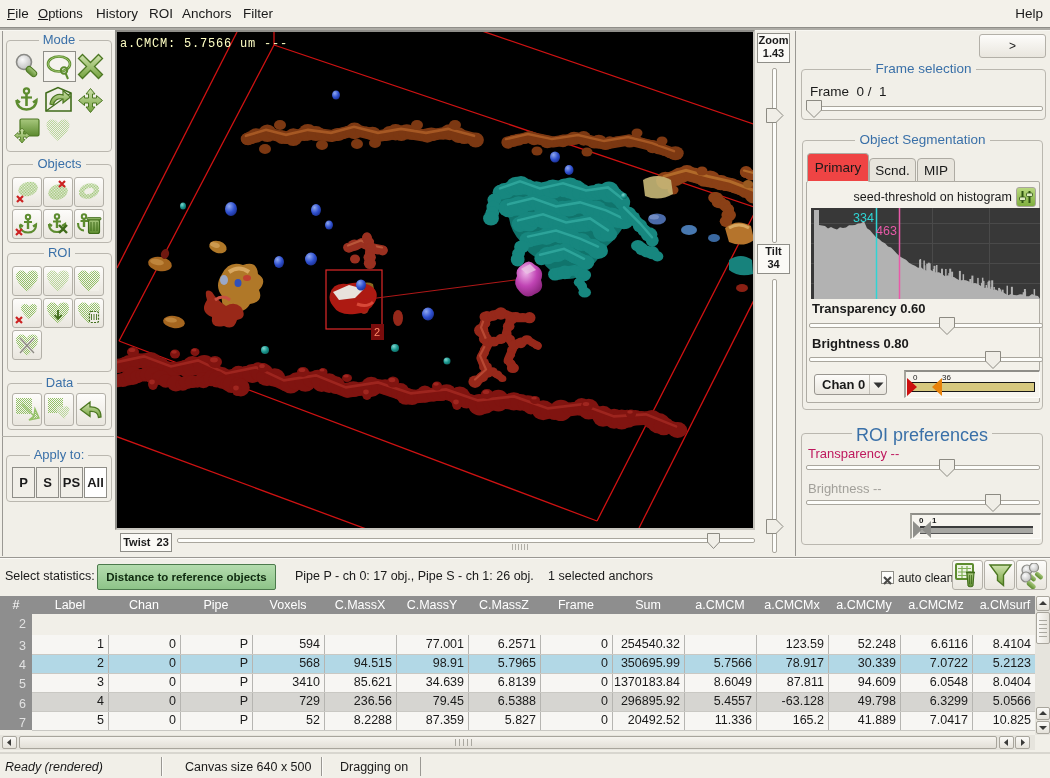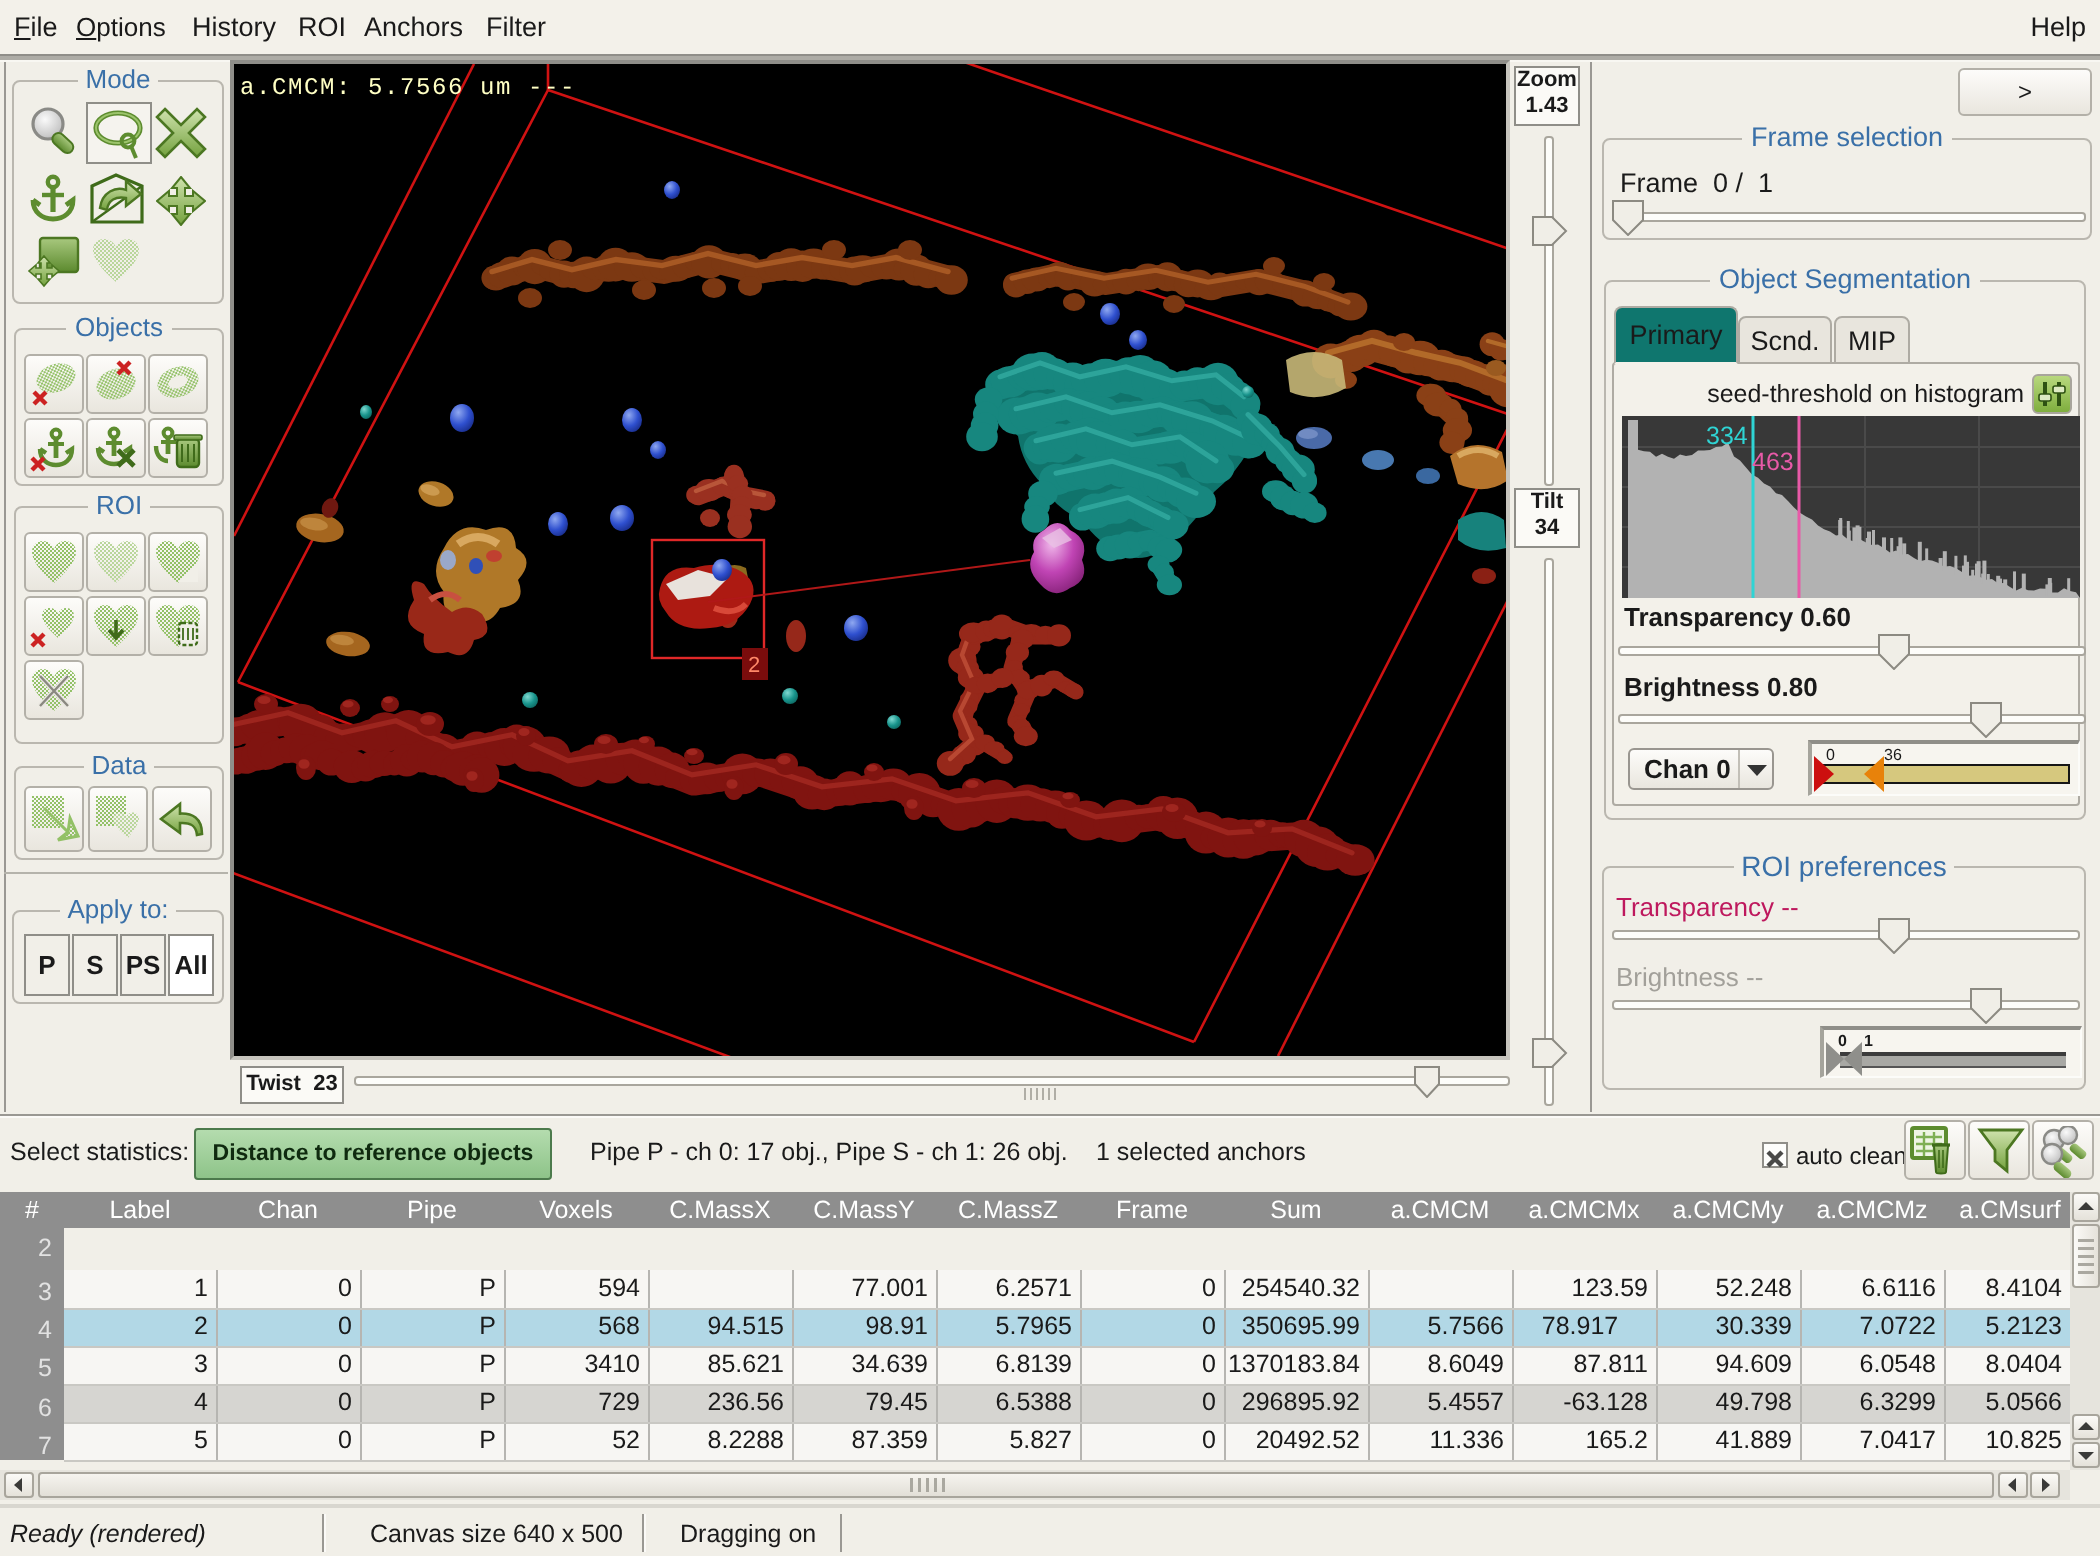--- a/index.html
+++ b/index.html
@@ -821,21 +821,21 @@
 <div class="abs" style="left:810px;top:84px;font-size:13.5px;">Frame&nbsp;&nbsp;0&nbsp;/&nbsp;&nbsp;1</div>
 <div class="groove" style="left:807px;top:106px;width:236px;"></div>
 <svg class="abs" style="left:806px;top:100px" width="16" height="18">
     <path d="M0.5 0.5 H15.5 V10 L8 17.5 L0.5 10 Z" fill="#f0eee7" stroke="#8c8a82"></path>
   </svg>
 <div class="gb" style="left:802px;top:140px;width:241px;height:270px;">
     <span><i style="font-size:13.5px;">Object Segmentation</i></span>
   </div>
 
 <div class="abs" style="left:806px;top:181px;width:234px;height:222px;border:1px solid #aeaba3;border-radius:2px;background:#f3f1ea;"></div>
-<div class="abs" style="left:807px;top:153px;width:62px;height:29px;background:#0f766e;border:1px solid #aeaba3;border-bottom:1px solid #f3f1ea;border-radius:4px 4px 0 0;text-align:center;font-size:13.5px;line-height:27px;">Primary</div>
+<div class="abs" style="left:807px;top:153px;width:62px;height:29px;background:#ef4444;border:1px solid #aeaba3;border-bottom:1px solid #f3f1ea;border-radius:4px 4px 0 0;text-align:center;font-size:13.5px;line-height:27px;">Primary</div>
 <div class="abs" style="left:869px;top:158px;width:47px;height:24px;background:#e8e5dd;border:1px solid #aeaba3;border-radius:4px 4px 0 0;text-align:center;font-size:13.5px;line-height:23px;">Scnd.</div>
 <div class="abs" style="left:917px;top:158px;width:38px;height:24px;background:#e8e5dd;border:1px solid #aeaba3;border-radius:4px 4px 0 0;text-align:center;font-size:13.5px;line-height:23px;">MIP</div>
 
 <div class="abs" style="right:38px;top:190px;font-size:12.5px;">seed-threshold on histogram</div>
 <div class="abs" style="left:1016px;top:187px;width:20px;height:20px;border:1px solid #a8a59c;border-radius:3px;background:linear-gradient(#b8d87e,#7fae3e);"><svg width="18" height="18">
       <rect x="4.5" y="3" width="2" height="12" fill="#2e5212"></rect>
       <rect x="2.5" y="9" width="6" height="3.5" rx="1" fill="#ddeac2" stroke="#2e5212" stroke-width="0.8"></rect>
       <rect x="11.5" y="3" width="2" height="12" fill="#2e5212"></rect>
       <rect x="9.5" y="5" width="6" height="3.5" rx="1" fill="#ddeac2" stroke="#2e5212" stroke-width="0.8"></rect>
     </svg></div>
@@ -917,21 +917,21 @@
  <div class="abs" style="left:3px;top:10px;width:126px;height:10px;background:#d6c87e;border:1.5px solid #161616;"></div>
  <svg class="abs" style="left:0px;top:6px" width="12" height="18">
       <path d="M1 0 L11 9 L1 18 Z" fill="#cc0f0f"></path>
     </svg>
  <svg class="abs" style="left:25px;top:6px" width="12" height="18">
       <path d="M11 0 L1 9 L11 18 Z" fill="#e8820a"></path>
     </svg>
 </div>
 
 <div class="gb" style="left:801px;top:433px;width:242px;height:112px;">
-    <span><i style="font-size:14px;">ROI preferences</i></span>
+    <span><i style="font-size:18px;">ROI preferences</i></span>
   </div>
 <div class="abs" style="left:808px;top:446px;font-size:13px;color:#be185d;">Transparency --</div>
 <div class="groove" style="left:806px;top:465px;width:234px;"></div>
 <svg class="abs" style="left:939px;top:459px" width="16" height="18">
     <path d="M0.5 0.5 H15.5 V10 L8 17.5 L0.5 10 Z" fill="#f0eee7" stroke="#8c8a82"></path>
   </svg>
 <div class="abs" style="left:808px;top:481px;font-size:13px;color:#a2a09a;">Brightness --</div>
 <div class="groove" style="left:806px;top:500px;width:234px;"></div>
 <svg class="abs" style="left:985px;top:494px" width="16" height="18">
     <path d="M0.5 0.5 H15.5 V10 L8 17.5 L0.5 10 Z" fill="#f0eee7" stroke="#8c8a82"></path>
@@ -1038,21 +1038,21 @@
   <span class="abs" style="left:0px;top:2px;width:72px;text-align:right;">2</span>
   <span class="abs" style="left:76px;top:2px;width:68px;text-align:right;">0</span>
   <span class="abs" style="left:148px;top:2px;width:68px;text-align:right;">P</span>
   <span class="abs" style="left:220px;top:2px;width:68px;text-align:right;">568</span>
   <span class="abs" style="left:292px;top:2px;width:68px;text-align:right;">94.515</span>
   <span class="abs" style="left:364px;top:2px;width:68px;text-align:right;">98.91</span>
   <span class="abs" style="left:436px;top:2px;width:68px;text-align:right;">5.7965</span>
   <span class="abs" style="left:508px;top:2px;width:68px;text-align:right;">0</span>
   <span class="abs" style="left:580px;top:2px;width:68px;text-align:right;">350695.99</span>
   <span class="abs" style="left:652px;top:2px;width:68px;text-align:right;">5.7566</span>
-  <span class="abs" style="left:724px;top:2px;width:68px;text-align:center;">78.917</span>
+  <span class="abs" style="left:724px;top:2px;width:68px;text-align:right;">78.917</span>
   <span class="abs" style="left:796px;top:2px;width:68px;text-align:right;">30.339</span>
   <span class="abs" style="left:868px;top:2px;width:68px;text-align:right;">7.0722</span>
   <span class="abs" style="left:940px;top:2px;width:59px;text-align:right;">5.2123</span>
  </div>
  <div class="abs" style="left:32px;top:78px;width:1003px;height:19px;background:#f7f6f3;">
   <span class="abs" style="left:0px;top:2px;width:72px;text-align:right;">3</span>
   <span class="abs" style="left:76px;top:2px;width:68px;text-align:right;">0</span>
   <span class="abs" style="left:148px;top:2px;width:68px;text-align:right;">P</span>
   <span class="abs" style="left:220px;top:2px;width:68px;text-align:right;">3410</span>
   <span class="abs" style="left:292px;top:2px;width:68px;text-align:right;">85.621</span>

